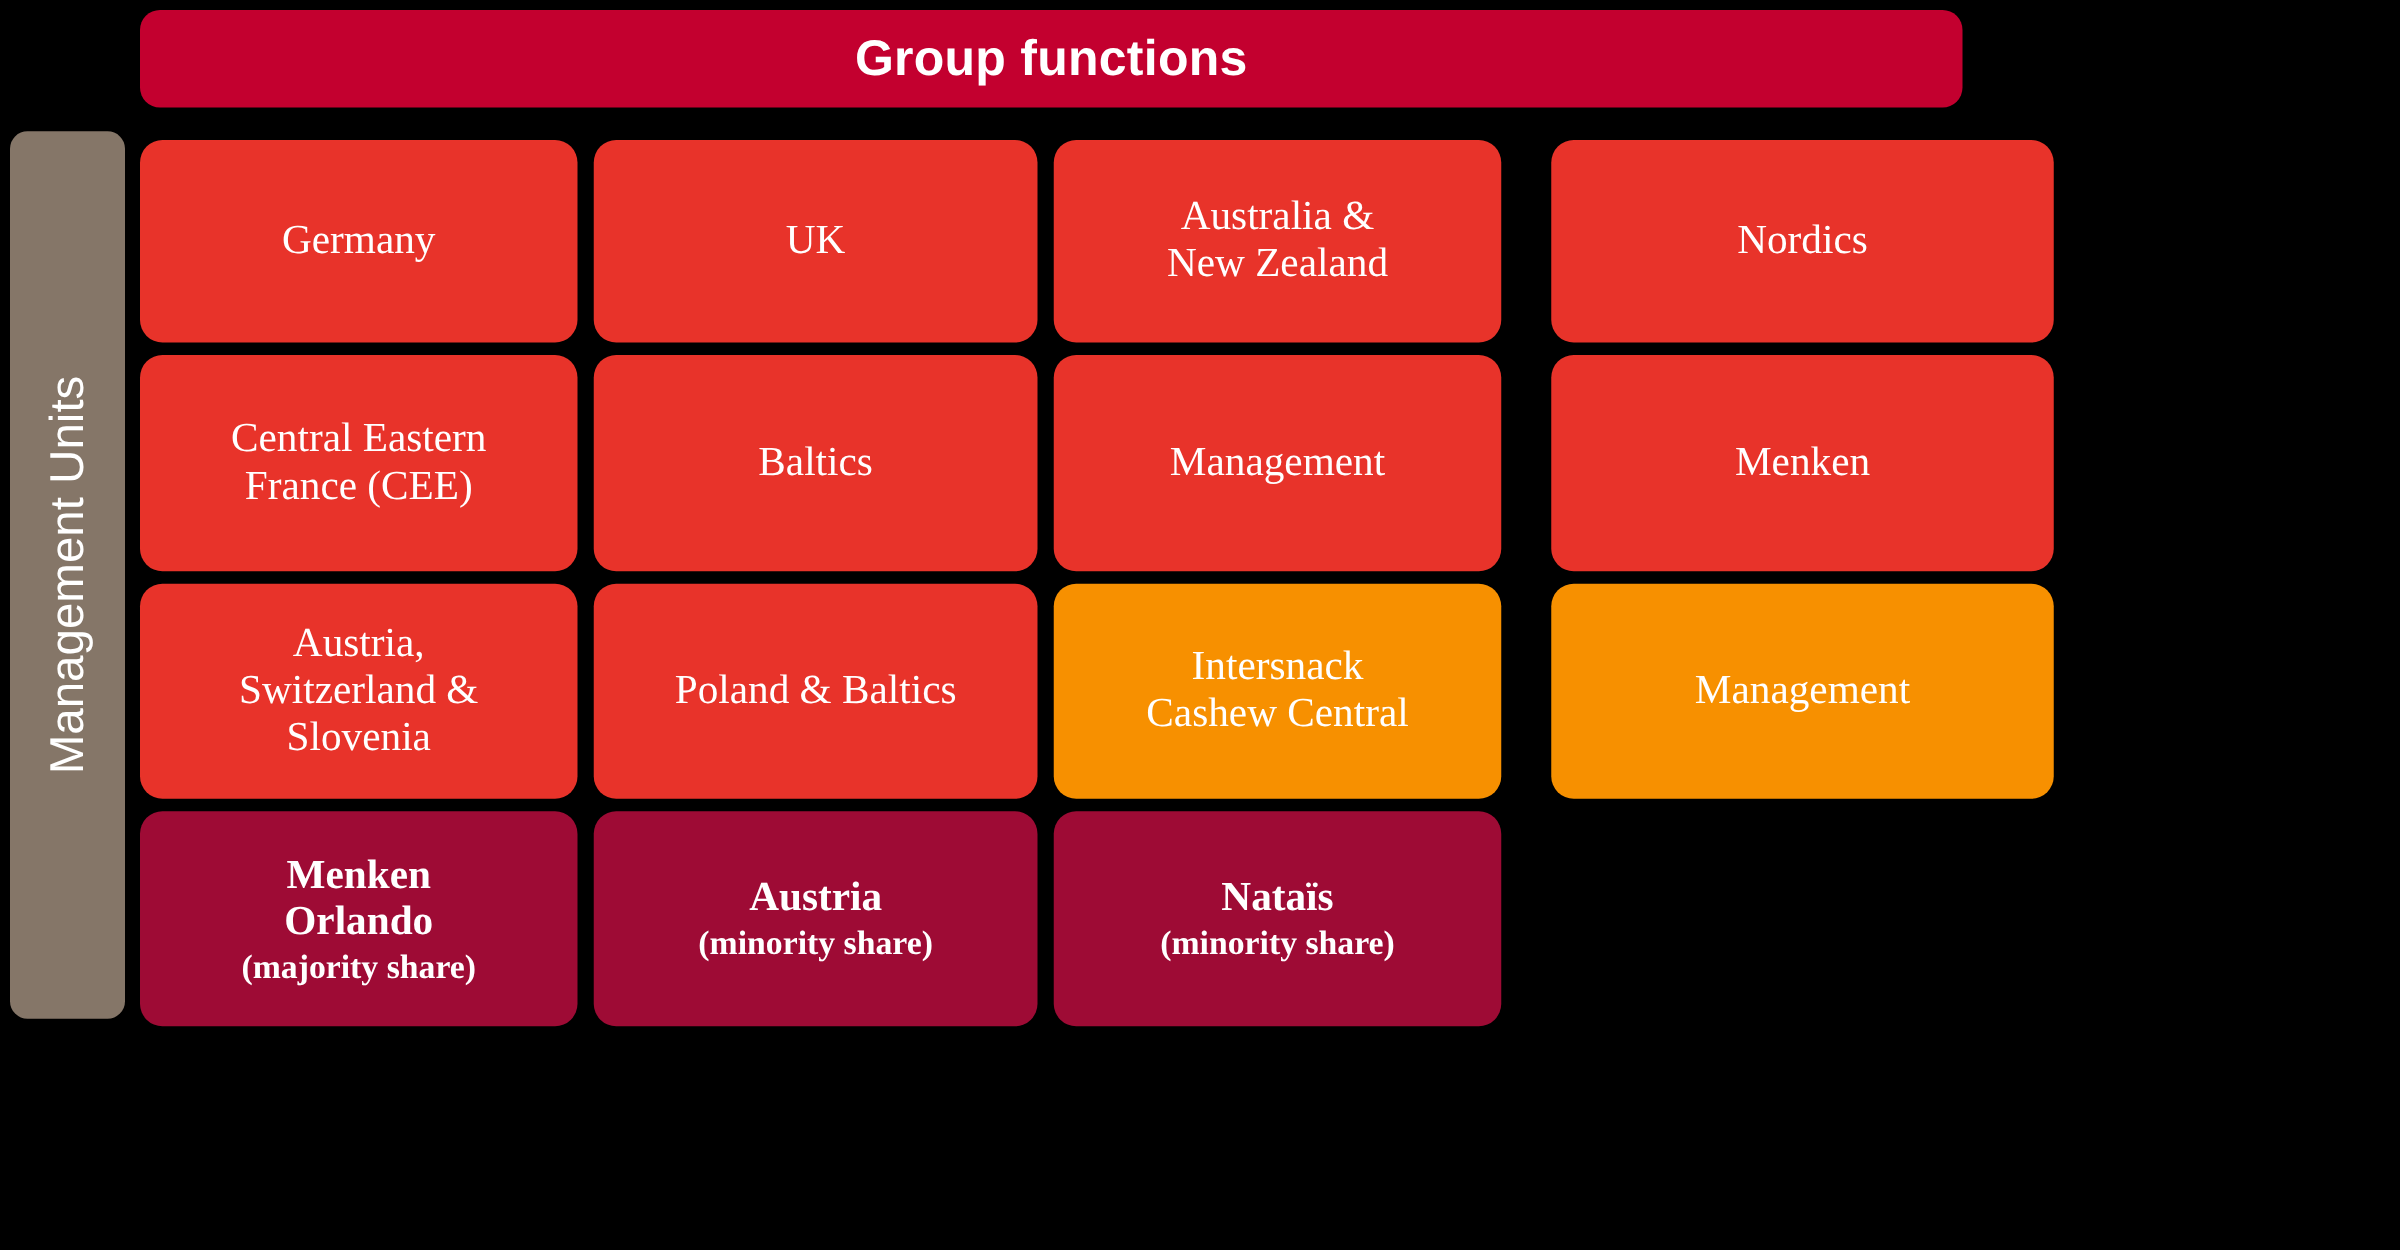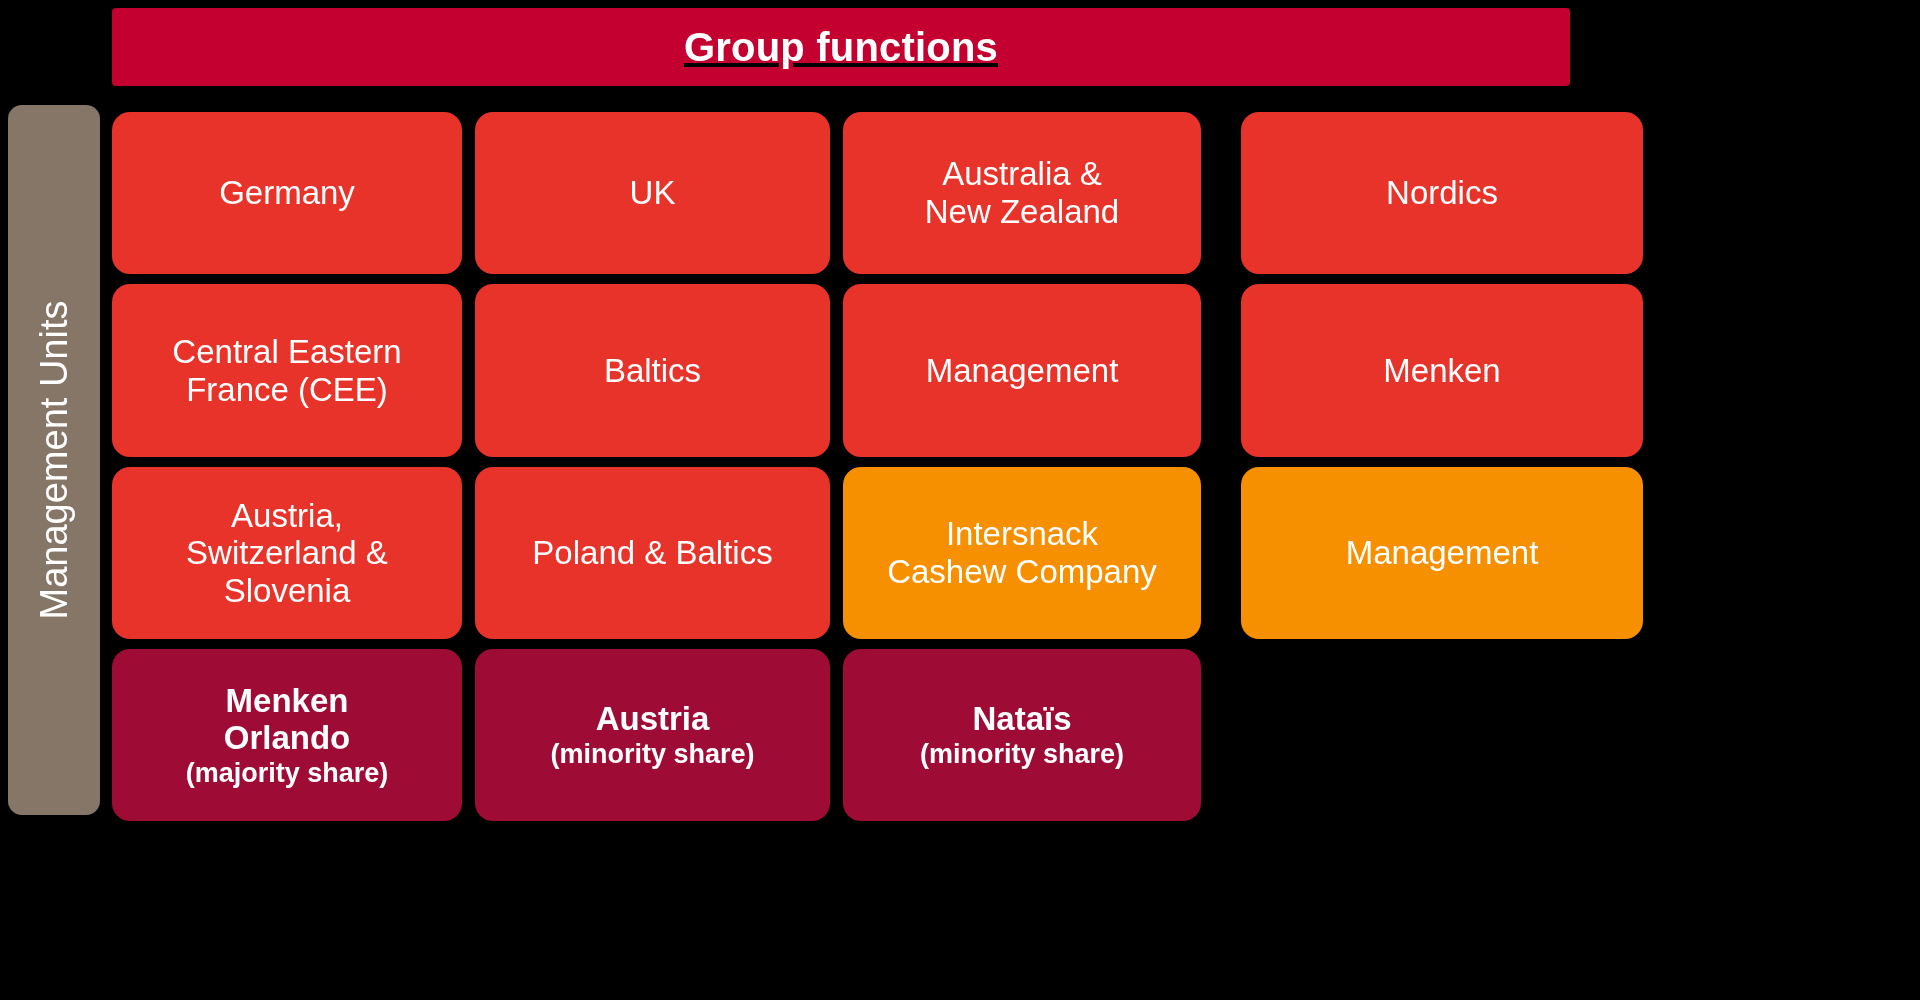--- a/index.html
+++ b/index.html
@@ -24,26 +24,25 @@
   }
 
   
   .group-functions-bar {
     position: absolute;
     left: 112px;
     top: 8px;
     width: 1458px;
     height: 78px;
     background: #C3002F;
-    border-radius: 4px;
+    border-radius: 16px;
     display: flex;
     align-items: center;
     justify-content: center;
     box-sizing: border-box;
-    text-decoration: underline;
   }
   .group-functions-bar .gf-label {
     color: #FFFFFF;
     font-size: 40px;
     font-weight: bold;
     letter-spacing: 0.2px;
     line-height: 1;
     text-align: center;
   }
 
@@ -71,20 +70,21 @@
     line-height: 1;
   }
 
   
   .units-grid {
     position: absolute;
     left: 112px;
     top: 112px;
     width: 1500px;
     height: 744px;
+    font-family: Liberation Serif, serif;
   }
 
   .unit-card {
     position: absolute;
     border-radius: 18px;
     box-sizing: border-box;
     display: flex;
     flex-direction: column;
     align-items: center;
     justify-content: center;
@@ -169,21 +169,21 @@
       <div class="unit-card tint-red col-1 row-3">
         <span class="uc-title">Austria,
 Switzerland &amp;
 Slovenia</span>
       </div>
       <div class="unit-card tint-red col-2 row-3">
         <span class="uc-title">Poland &amp; Baltics</span>
       </div>
       <div class="unit-card tint-orange col-3 row-3">
         <span class="uc-title">Intersnack
-Cashew Company</span>
+Cashew Central</span>
       </div>
       <div class="unit-card tint-orange col-4 row-3">
         <span class="uc-title">Management</span>
       </div>
       <div class="unit-card tint-wine col-1 row-4 is-share">
         <span class="uc-title">Menken
 Orlando</span>
         <span class="uc-note">(majority share)</span>
       </div>
       <div class="unit-card tint-wine col-2 row-4 is-share">

